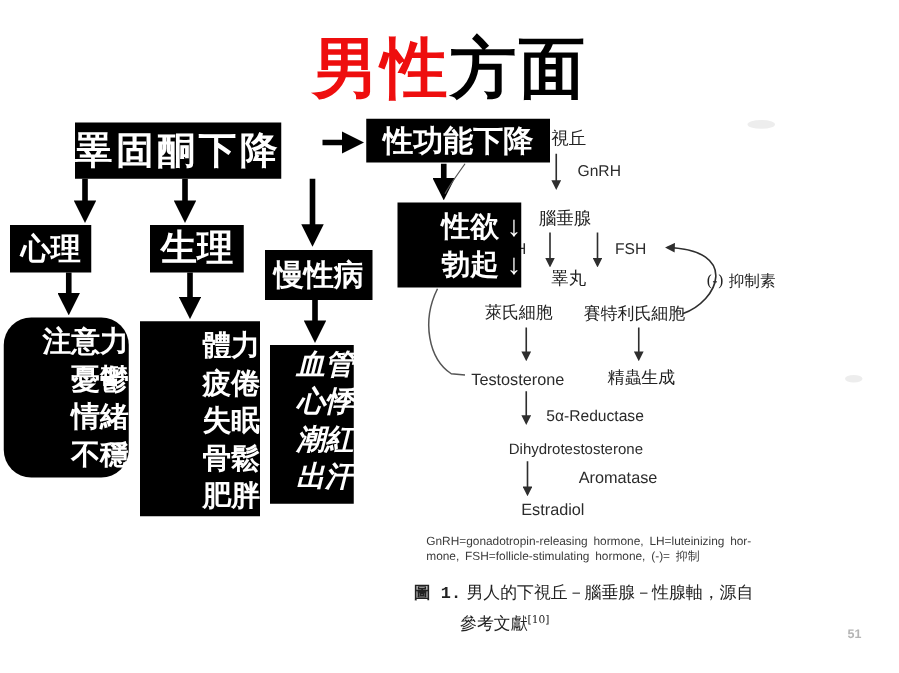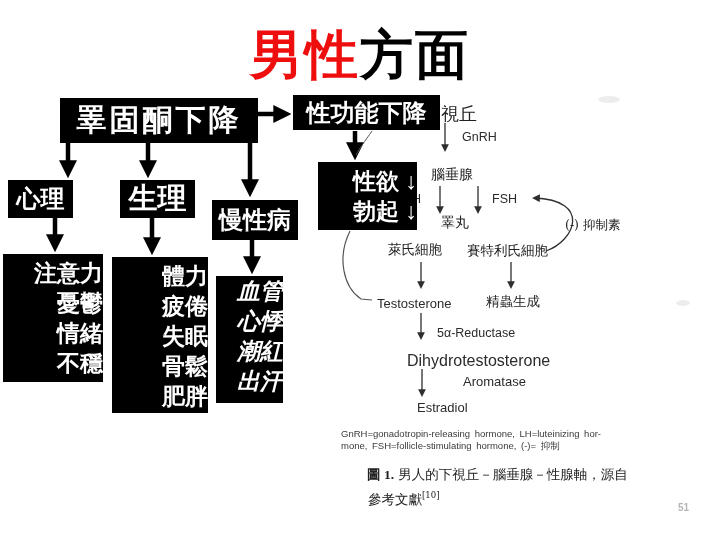--- a/index.html
+++ b/index.html
@@ -27,21 +27,21 @@
       font-family:"DejaVu Serif",serif;}
   .footnote{
     position:absolute;left:341px;top:428px;width:285px;color:#3a3a3a;
     font-size:9.5px;line-height:11.5px;word-spacing:2px;z-index:1;
   }
   .caption{
     position:absolute;left:331px;top:464px;width:300px;color:#222;
     font-size:13.5px;line-height:21px;z-index:1;
     font-family:"DejaVu Serif",serif;
   }
-  .caption .cl{font-weight:bold;font-family:Liberation Serif, serif;margin-left:36px;}
+  .caption .cl{font-weight:bold;font-family:Liberation Mono, monospace;}
   .caption .line2{margin-left:37px;}
   .caption sup{font-size:8.5px;}
   .pagenum{
     position:absolute;left:678px;top:502px;color:#b5b5b5;font-size:10px;z-index:1;font-weight:bold;
   }
   .smudge{position:absolute;background:#999;opacity:.18;border-radius:50%;z-index:0;}
 </style>
 </head>
 <body>
 
@@ -85,21 +85,21 @@
       <path d="M422 369 V395" marker-end="url(#mSmall)"></path>
       <path d="M546 251 C575 241 592 200 534 198" marker-end="url(#mSmall)"></path>
     </g>
 
     <g stroke="#555" fill="none">
       <path d="M372 131 C365 141 359 149 356 155" stroke-width="1"></path>
       <path d="M350 231 C337 257 343 287 361 299 L372 300" stroke-width="1.2"></path>
     </g>
   </svg>
 
-  <div class="bx" style="left:60px;top:98px;width:198px;height:45px;font-size:30px;letter-spacing:3px;">
+  <div class="bx" style="left:60px;top:98px;width:165px;height:45px;font-size:30px;letter-spacing:3px;">
     <span>睪固酮下降</span>
   </div>
 
   <div class="bx" style="left:293px;top:95px;width:147px;height:35px;font-size:24px;">
     <span>性功能下降</span>
   </div>
 
   <div class="bx" style="left:8px;top:180px;width:65px;height:38px;font-size:24px;">
     <span>心理</span>
   </div>
@@ -110,21 +110,21 @@
 
   <div class="bx" style="left:212px;top:200px;width:86px;height:40px;font-size:24px;">
     <span>慢性病</span>
   </div>
 
   <div class="bx lines" style="left:318px;top:162px;width:99px;height:68px;font-size:23px;padding-top:4px;box-sizing:border-box;padding-left:10px;">
     <div class="ln">性欲 ↓</div>
     <div class="ln">勃起 ↓</div>
   </div>
 
-  <div class="bx lines" style="left:3px;top:254px;width:100px;height:128px;font-size:23px;box-sizing:border-box;padding:4px 0 0 9px;">
+  <div class="bx lines" style="left:3px;top:254px;width:100px;height:128px;font-size:23px;box-sizing:border-box;padding:4px 0 0 9px;border-radius:22px;">
     <div class="ln">注意力</div>
     <div class="ln">憂鬱</div>
     <div class="ln">情緒</div>
     <div class="ln">不穩</div>
   </div>
 
   <div class="bx lines" style="left:112px;top:257px;width:96px;height:156px;font-size:23px;box-sizing:border-box;padding:4px 0 0 9px;">
     <div class="ln">體力</div>
     <div class="ln">疲倦</div>
     <div class="ln">失眠</div>
@@ -132,33 +132,33 @@
     <div class="ln">肥胖</div>
   </div>
 
   <div class="bx lines" style="left:216px;top:276px;width:67px;height:127px;font-size:23px;box-sizing:border-box;padding:0 0 0 9px;font-style:italic;">
     <div class="ln">血管</div>
     <div class="ln">心悸</div>
     <div class="ln">潮紅</div>
     <div class="ln">出汗</div>
   </div>
 
-  <span class="fgz" style="left:441px;top:102px;font-size:18px;">視丘</span>
+  <span class="fgz" style="left:441px;top:102px;font-size:14px;">視丘</span>
   <span class="fg" style="left:462px;top:130px;font-size:12.5px;">GnRH</span>
   <span class="fgz" style="left:431px;top:166px;font-size:14px;">腦垂腺</span>
   <span class="fg" style="left:405px;top:192px;font-size:12.5px;">LH</span>
   <span class="fg" style="left:492px;top:192px;font-size:12.5px;">FSH</span>
   <span class="fgz" style="left:441px;top:214px;font-size:14px;">睪丸</span>
   <span class="fgz" style="left:565px;top:217px;font-size:12.5px;">(-) 抑制素</span>
   <span class="fgz" style="left:388px;top:241px;font-size:13.5px;">萊氏細胞</span>
   <span class="fgz" style="left:467px;top:242px;font-size:13.5px;">賽特利氏細胞</span>
   <span class="fg" style="left:377px;top:296px;font-size:13px;">Testosterone</span>
   <span class="fgz" style="left:486px;top:293px;font-size:13.5px;">精蟲生成</span>
   <span class="fg" style="left:437px;top:326px;font-size:12.5px;">5α-Reductase</span>
-  <span class="fg" style="left:407px;top:352px;font-size:16px;">Dihydrotestosterone</span>
+  <span class="fg" style="left:407px;top:352px;font-size:12px;">Dihydrotestosterone</span>
   <span class="fg" style="left:463px;top:374px;font-size:13px;">Aromatase</span>
   <span class="fg" style="left:417px;top:400px;font-size:13px;">Estradiol</span>
 
   <div class="footnote">
     <div>GnRH=gonadotropin-releasing hormone, LH=luteinizing hor-</div>
     <div>mone, FSH=follicle-stimulating hormone, (-)= 抑制</div>
   </div>
 
   <div class="caption">
     <div>

